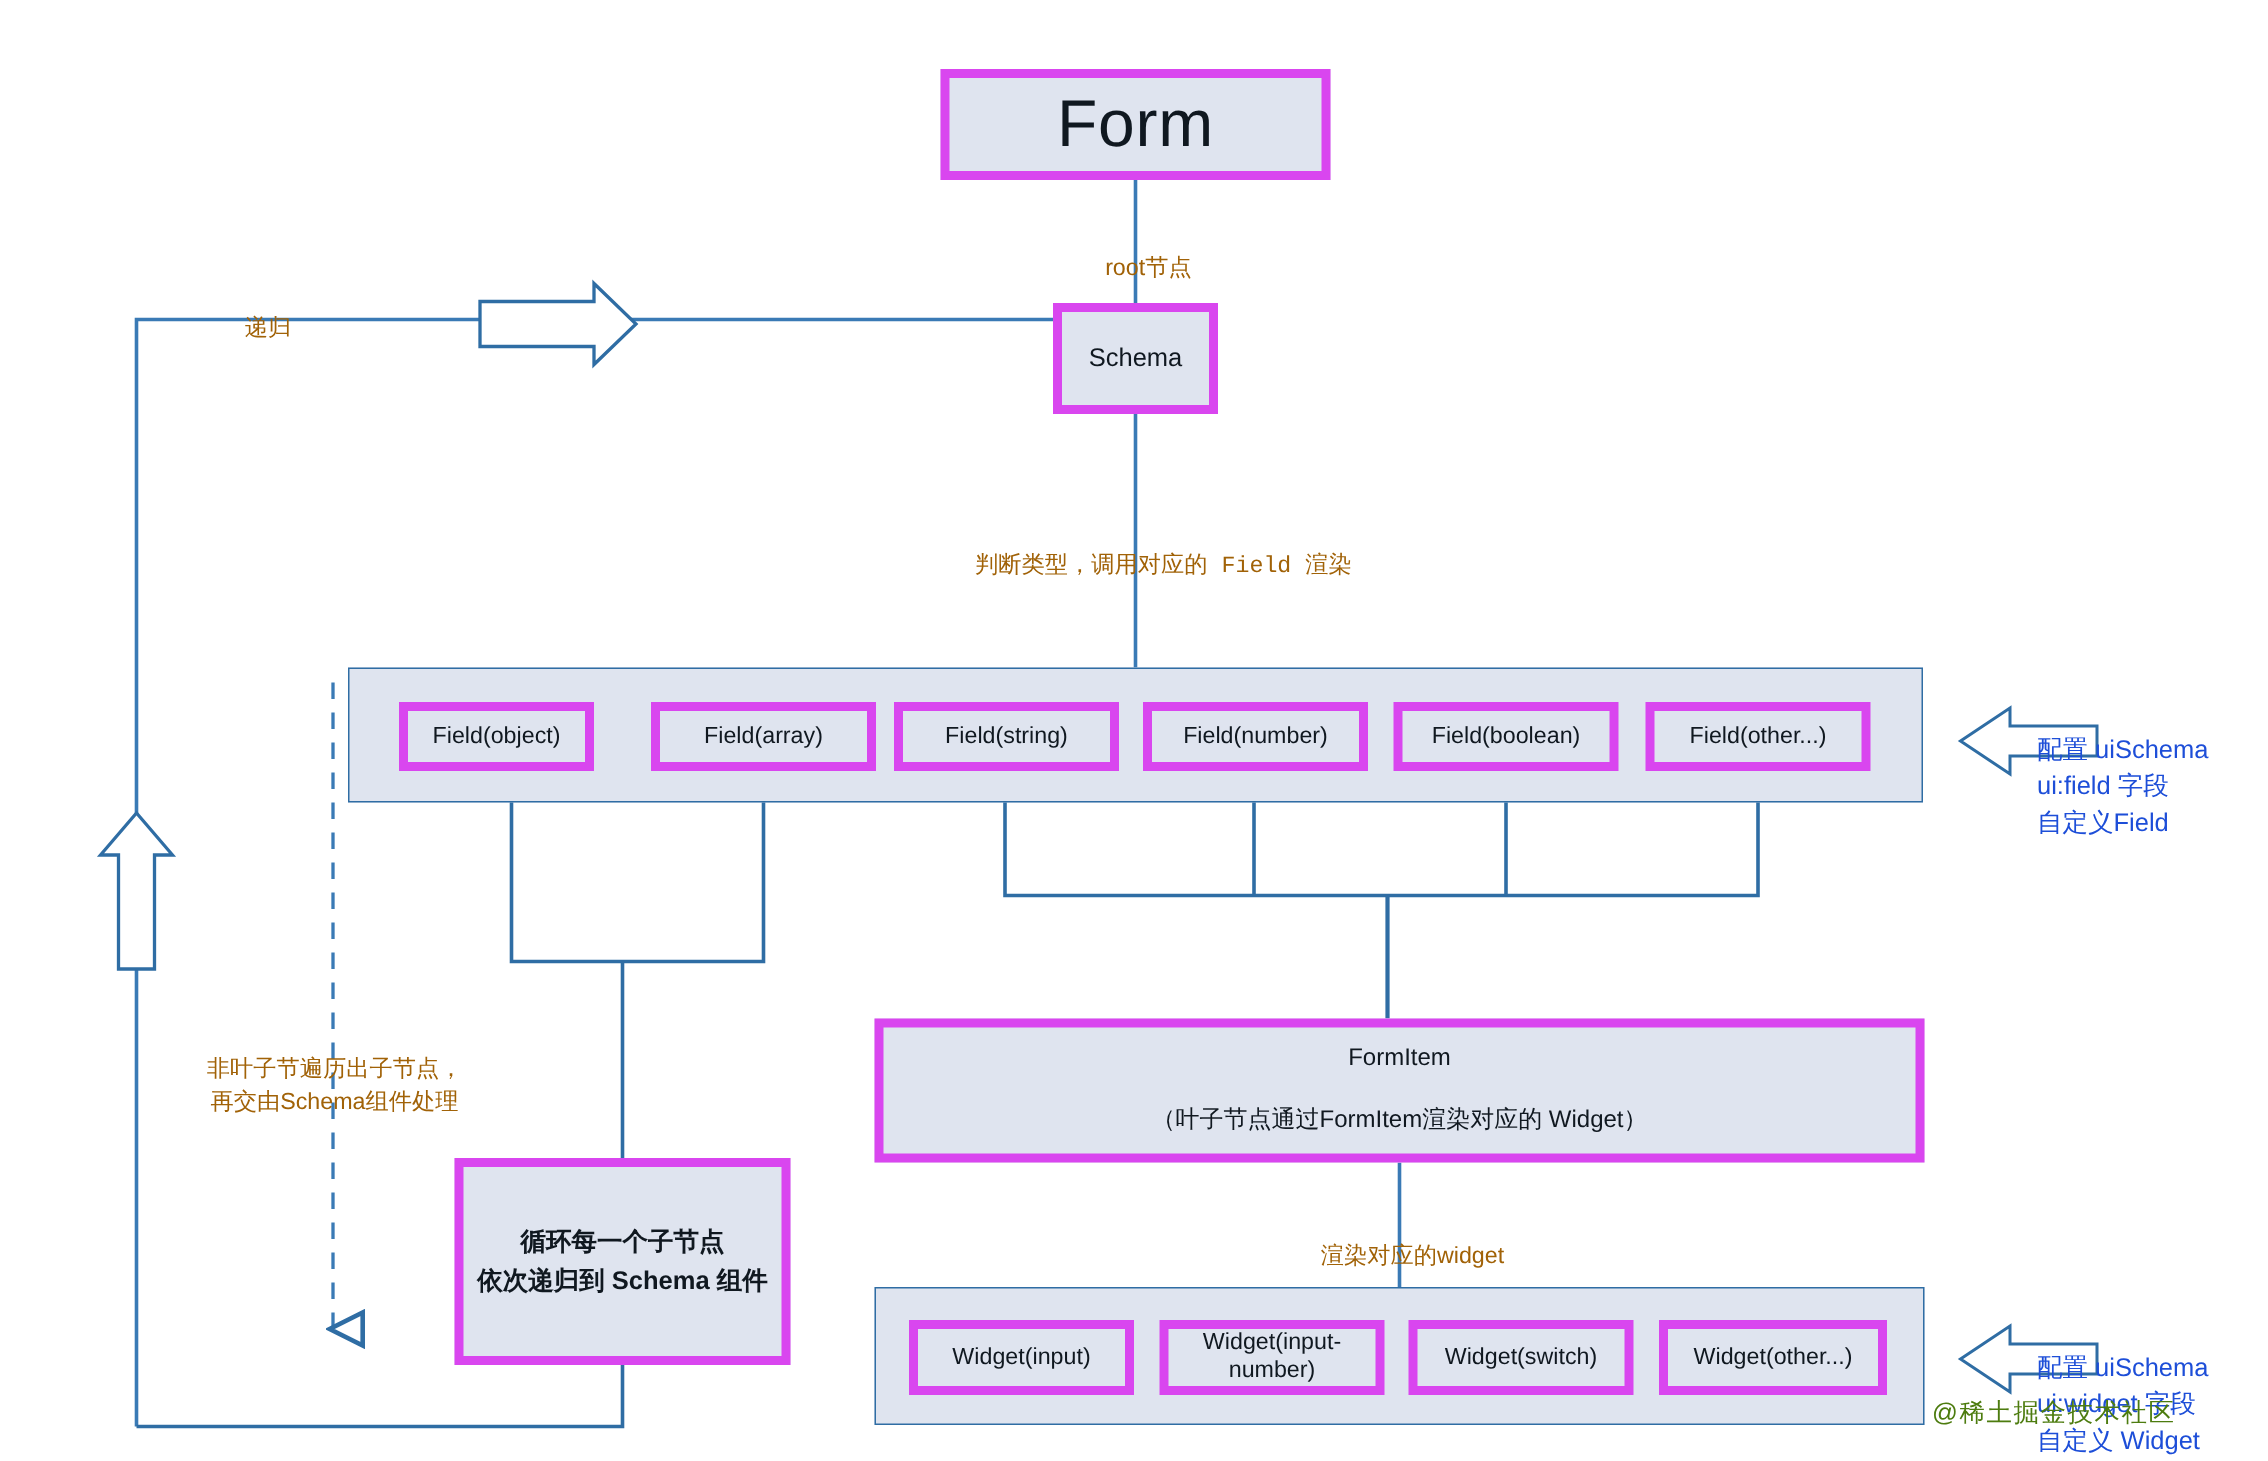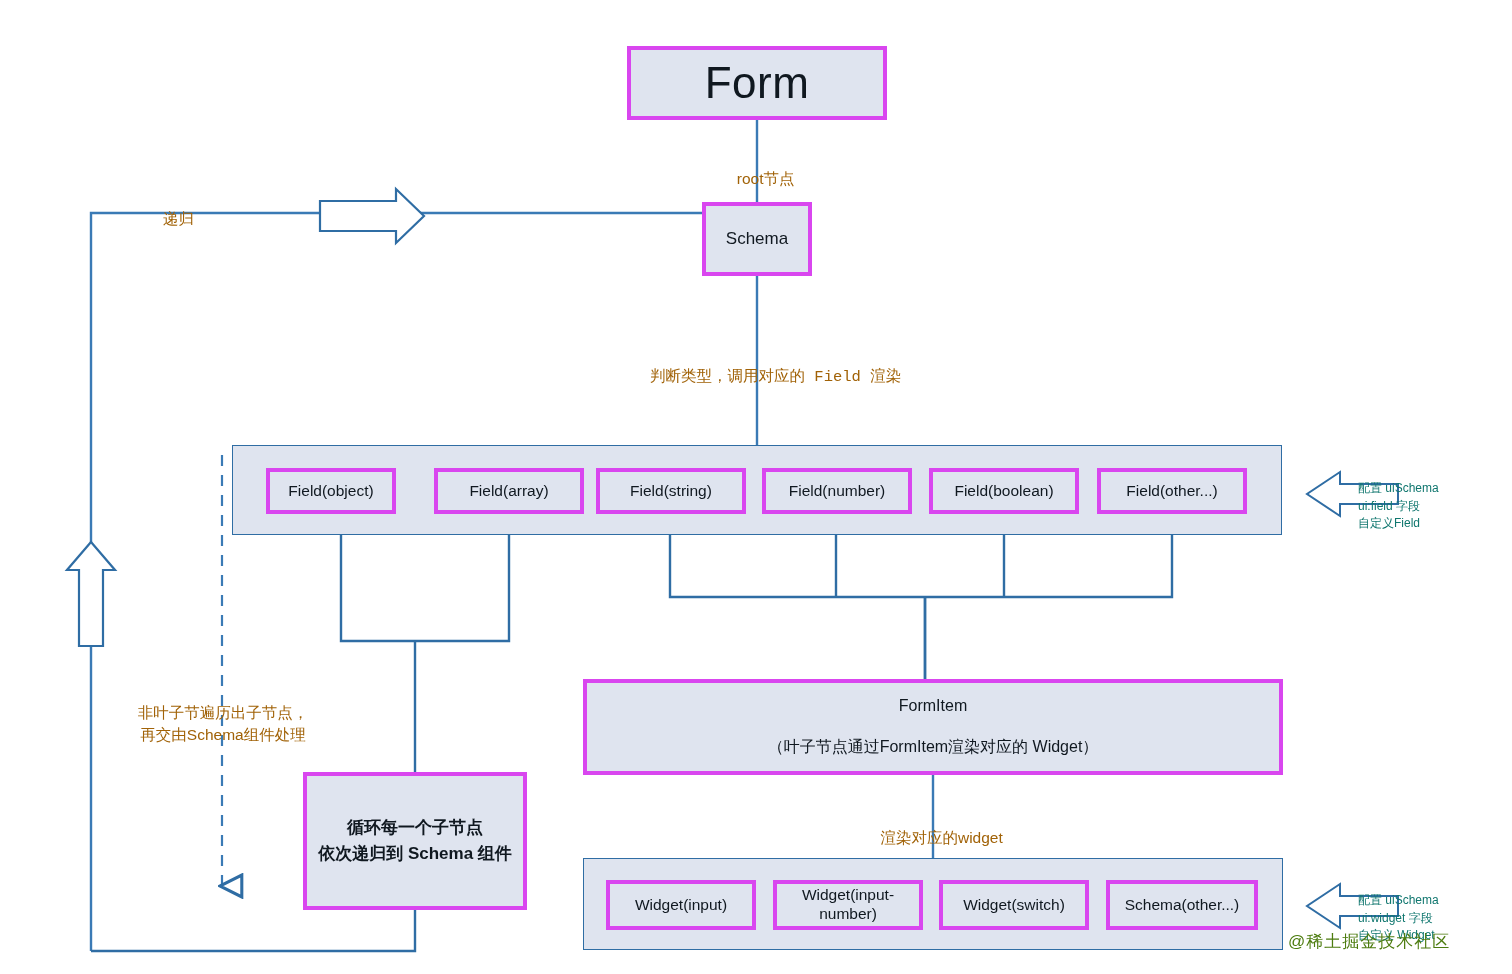--- a/index.html
+++ b/index.html
@@ -24,21 +24,21 @@
     left: 0;
     top: 0;
     width: 1512px;
     height: 974px;
     pointer-events: none;
   }
   .node {
     position: absolute;
     box-sizing: border-box;
     background: #dfe4ef;
-    border: 4px solid #d946ef;
+    border: 6px solid #d946ef;
     display: flex;
     flex-direction: column;
     align-items: center;
     justify-content: center;
     text-align: center;
     color: #101820;
   }
   .container-box {
     position: absolute;
     box-sizing: border-box;
@@ -73,23 +73,23 @@
   .edge-label {
     position: absolute;
     font-size: 15.5px;
     color: #a16207;
     white-space: pre;
     text-align: center;
     line-height: 1.4;
   }
   .side-note {
     position: absolute;
-    font-size: 12px;
+    font-size: 17px;
     line-height: 1.45;
-    color: #0f766e;
+    color: #1d4ed8;
     white-space: pre-line;
   }
   .watermark {
     position: absolute;
     font-size: 17px;
     color: #4d7c0f;
     white-space: nowrap;
     letter-spacing: 1px;
   }
 </style>
@@ -172,21 +172,21 @@
   <div class="node widget-node" style="left:606px; top:880px; width:150px; height:50px;">
     <span>Widget(input)</span>
   </div>
   <div class="node widget-node" style="left:773px; top:880px; width:150px; height:50px;">
     <span>Widget(input-number)</span>
   </div>
   <div class="node widget-node" style="left:939px; top:880px; width:150px; height:50px;">
     <span>Widget(switch)</span>
   </div>
   <div class="node widget-node" style="left:1106px; top:880px; width:152px; height:50px;">
-    <span>Schema(other...)</span>
+    <span>Widget(other...)</span>
   </div>
 
   <div class="node loop-node" style="left:303px; top:772px; width:224px; height:138px;">
     <span>循环每一个子节点</span>
     <span>依次递归到 Schema 组件</span>
   </div>
 
   <div class="edge-label" style="left:657px; top:146px; width:200px;">
     <span>root节点</span>
   </div>

